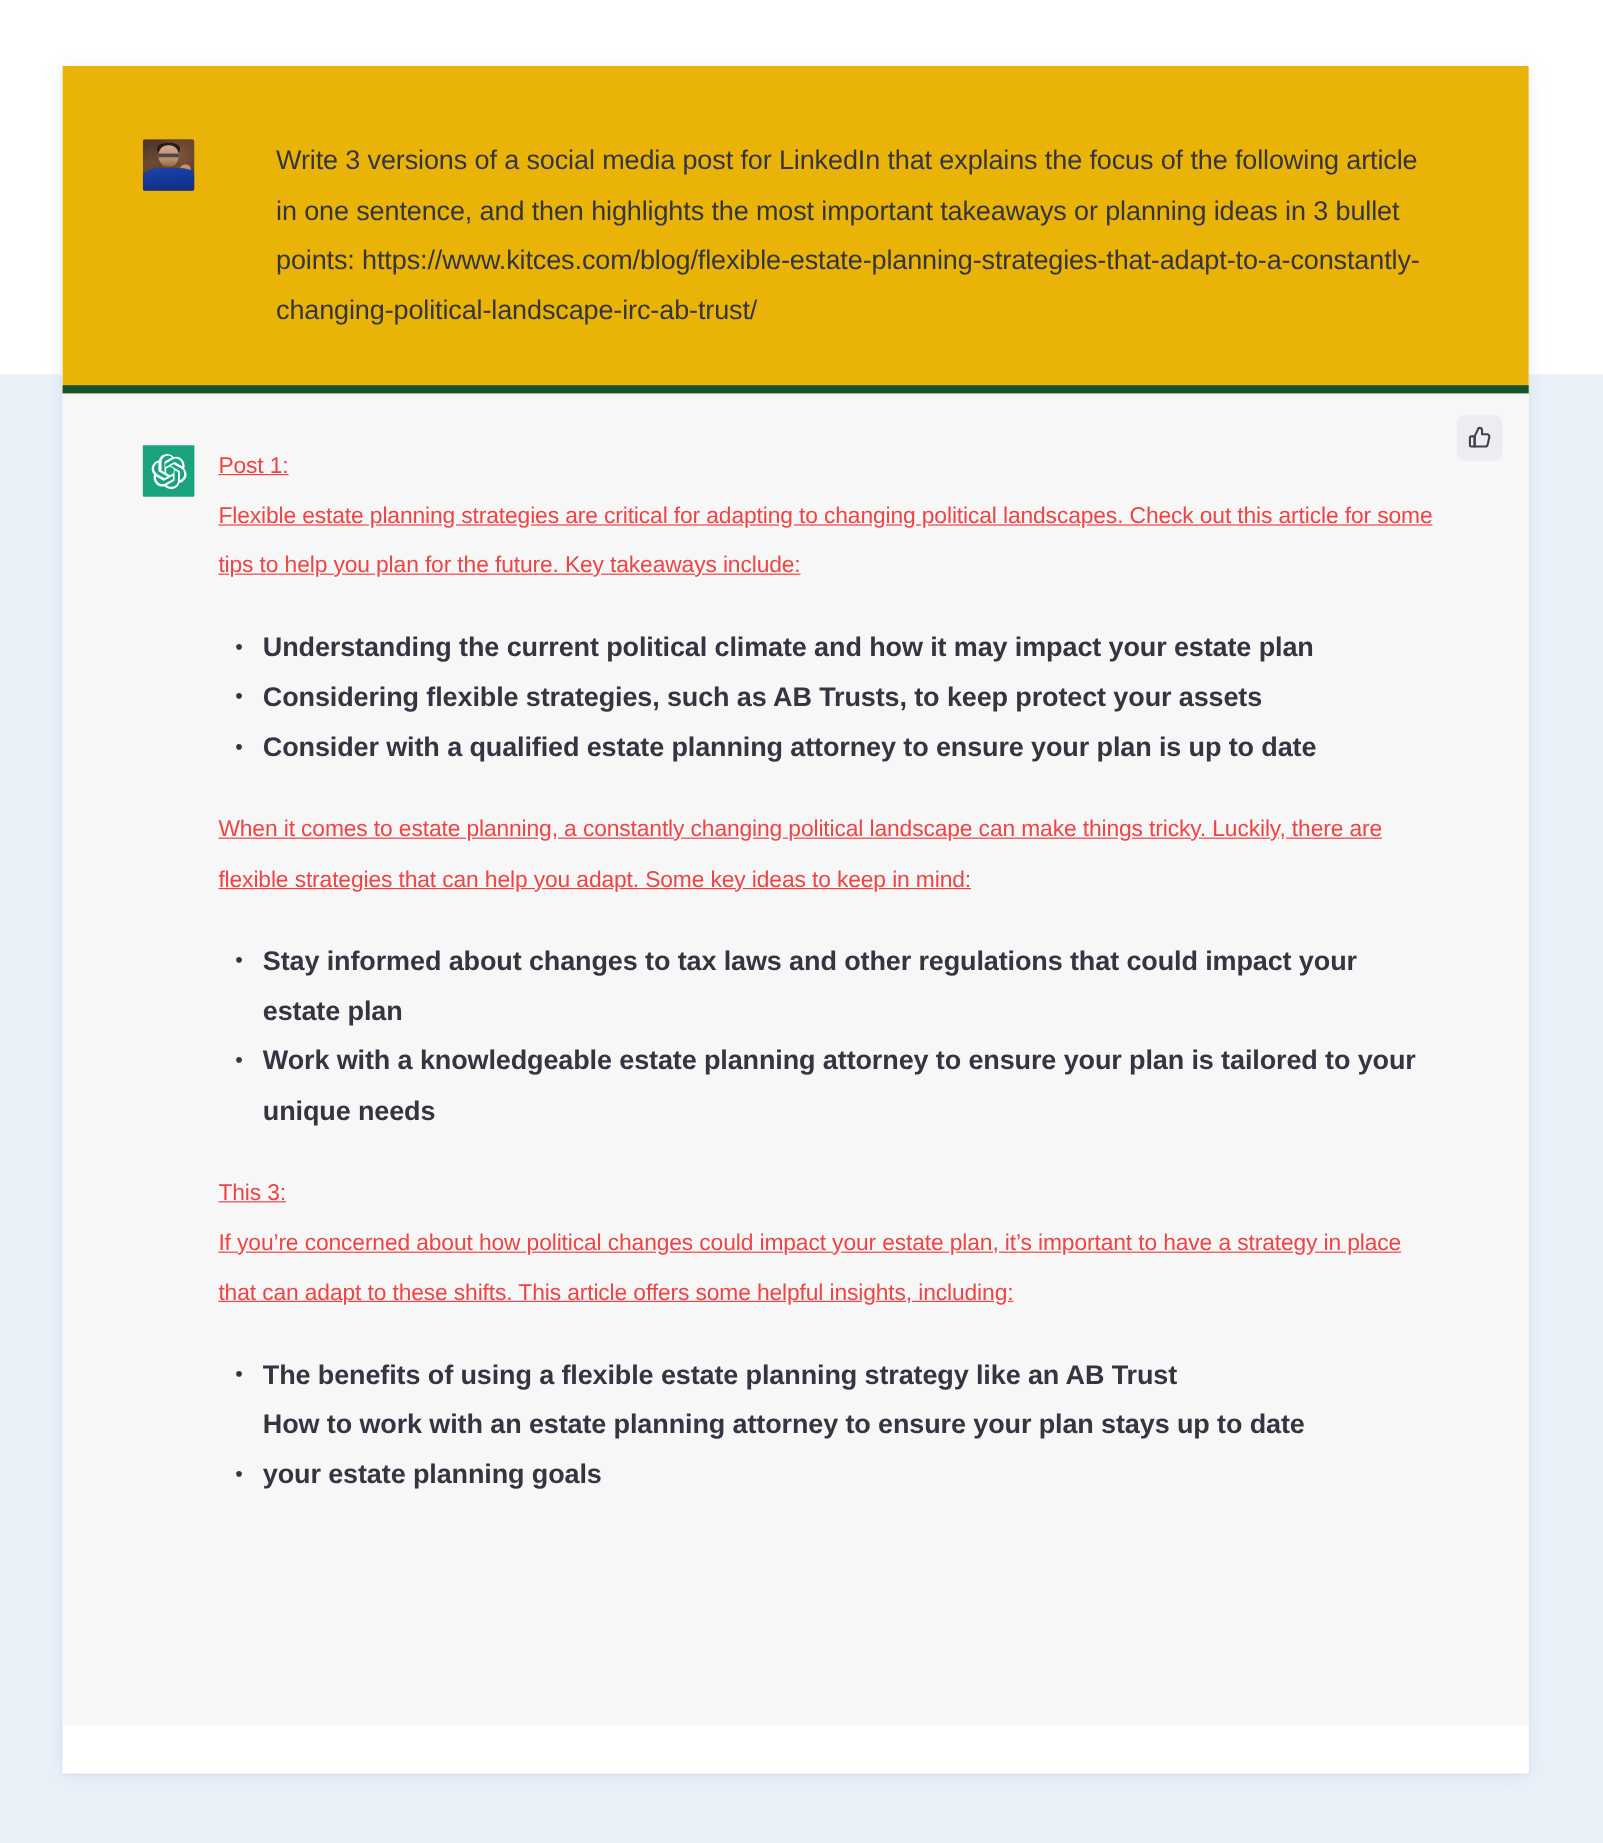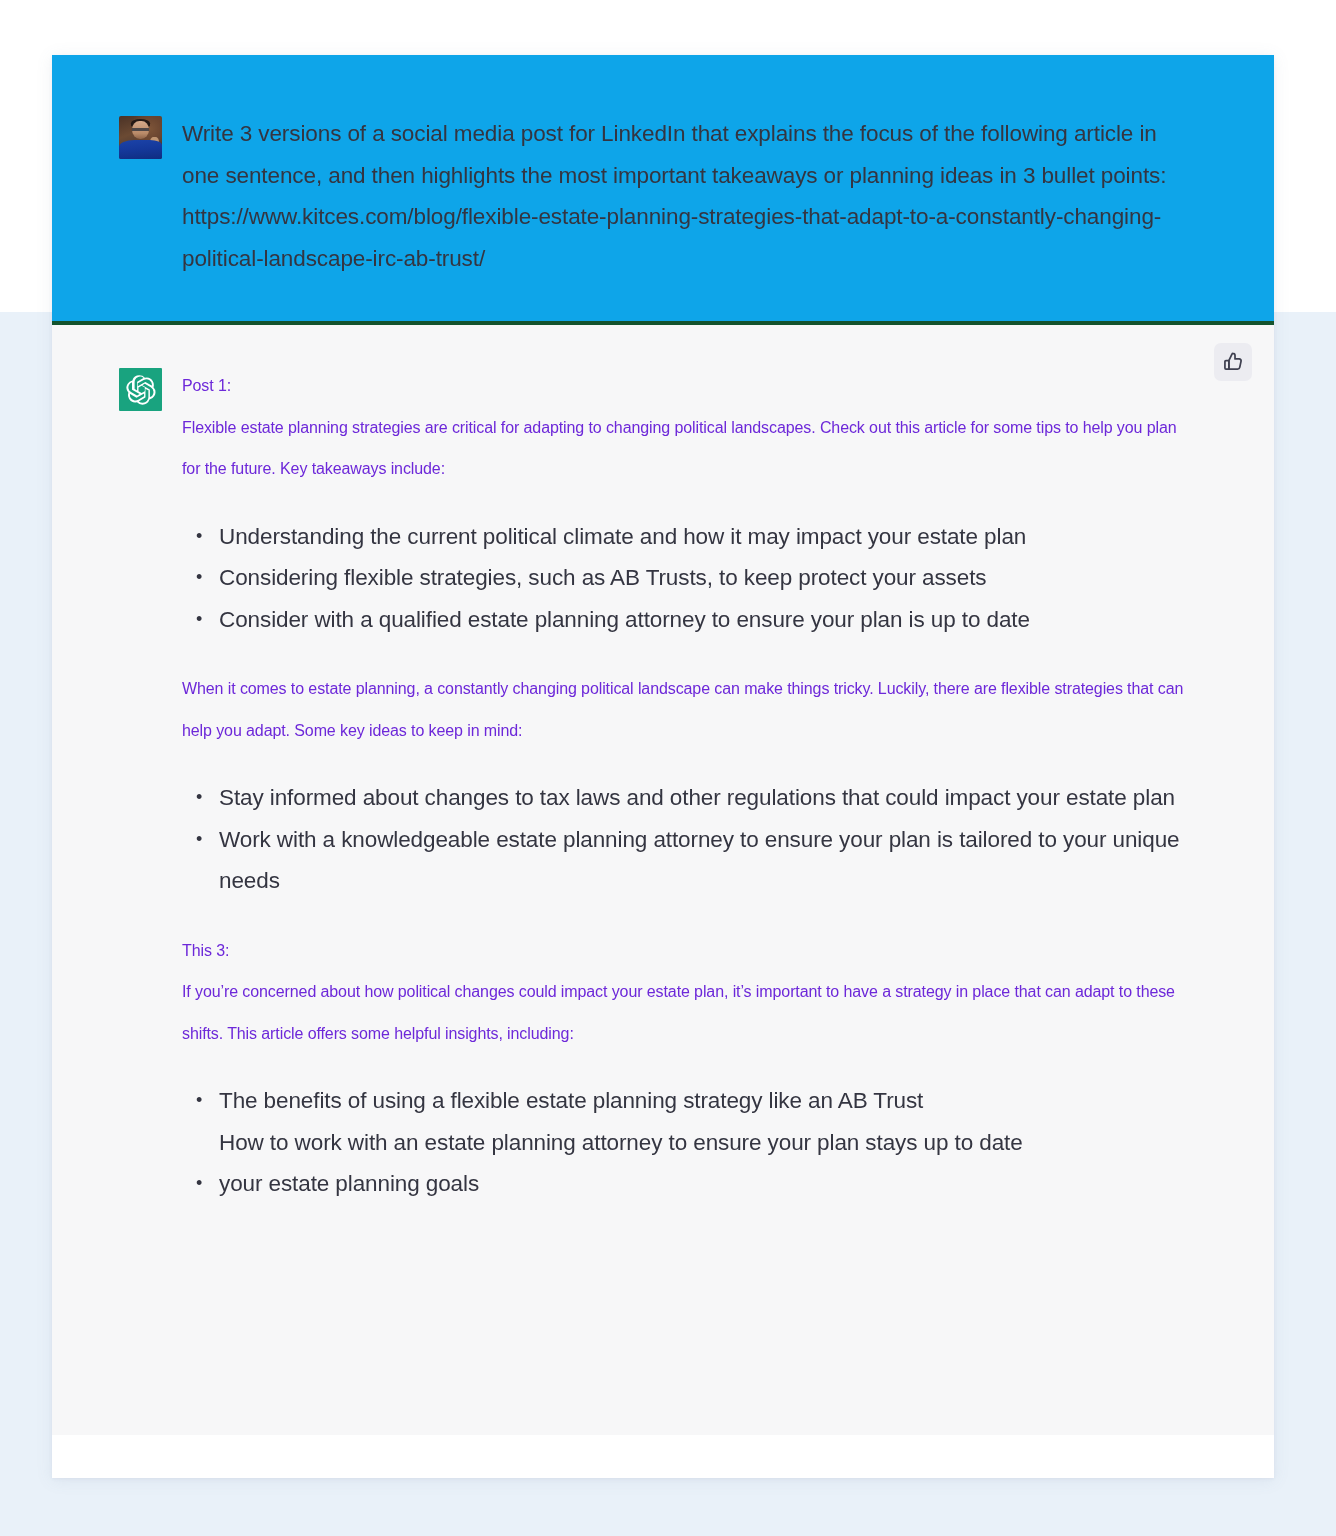--- a/index.html
+++ b/index.html
@@ -46,23 +46,24 @@
   }
 
   .message {
     display: flex;
     align-items: flex-start;
     padding: 0;
   }
 
   
   .msg-user {
-    background: #0ea5e9;
+    background: #eab308;
     padding: 58px 60px 42px 34px;
-    border-bottom: 4px solid #14532d;
+    border-bottom: 7px solid #14532d;
+    gap: 48px;
   }
 
   
   .msg-assistant {
     background: #f7f7f8;
     padding: 40px 60px 60px 34px;
     position: relative;
     min-height: 1110px;
   }
 
@@ -158,24 +159,25 @@
     color: #343541;
     letter-spacing: -0.1px;
     max-width: 1030px;
     word-break: break-word;
   }
 
   .answer { max-width: 1040px; }
 
   .answer p {
     margin: 0 0 0 0;
-    font-size: 16px;
+    font-size: 19px;
     line-height: 41.5px;
-    color: #6d28d9;
+    color: #ef4444;
     letter-spacing: -0.1px;
+    text-decoration: underline;
   }
   .post-label { margin-bottom: 0 !important; }
   .post-intro { margin-bottom: 0 !important; }
 
   .answer ul {
     margin: 26px 0 28px 0;
     padding: 0 0 0 36px;
     list-style: none;
   }
   .answer ul li {
@@ -191,20 +193,21 @@
     content: "\2022";
     position: absolute;
     left: -22px;
     top: 0;
     font-size: 18px;
     line-height: 41.5px;
     color: #343541;
   }
   .li-cont {
     display: block;
+    font-weight: bold;
   }
 
   
   .feedback-btn {
     position: absolute;
     top: 18px;
     right: 22px;
     width: 38px;
     height: 38px;
     border-radius: 7px;

